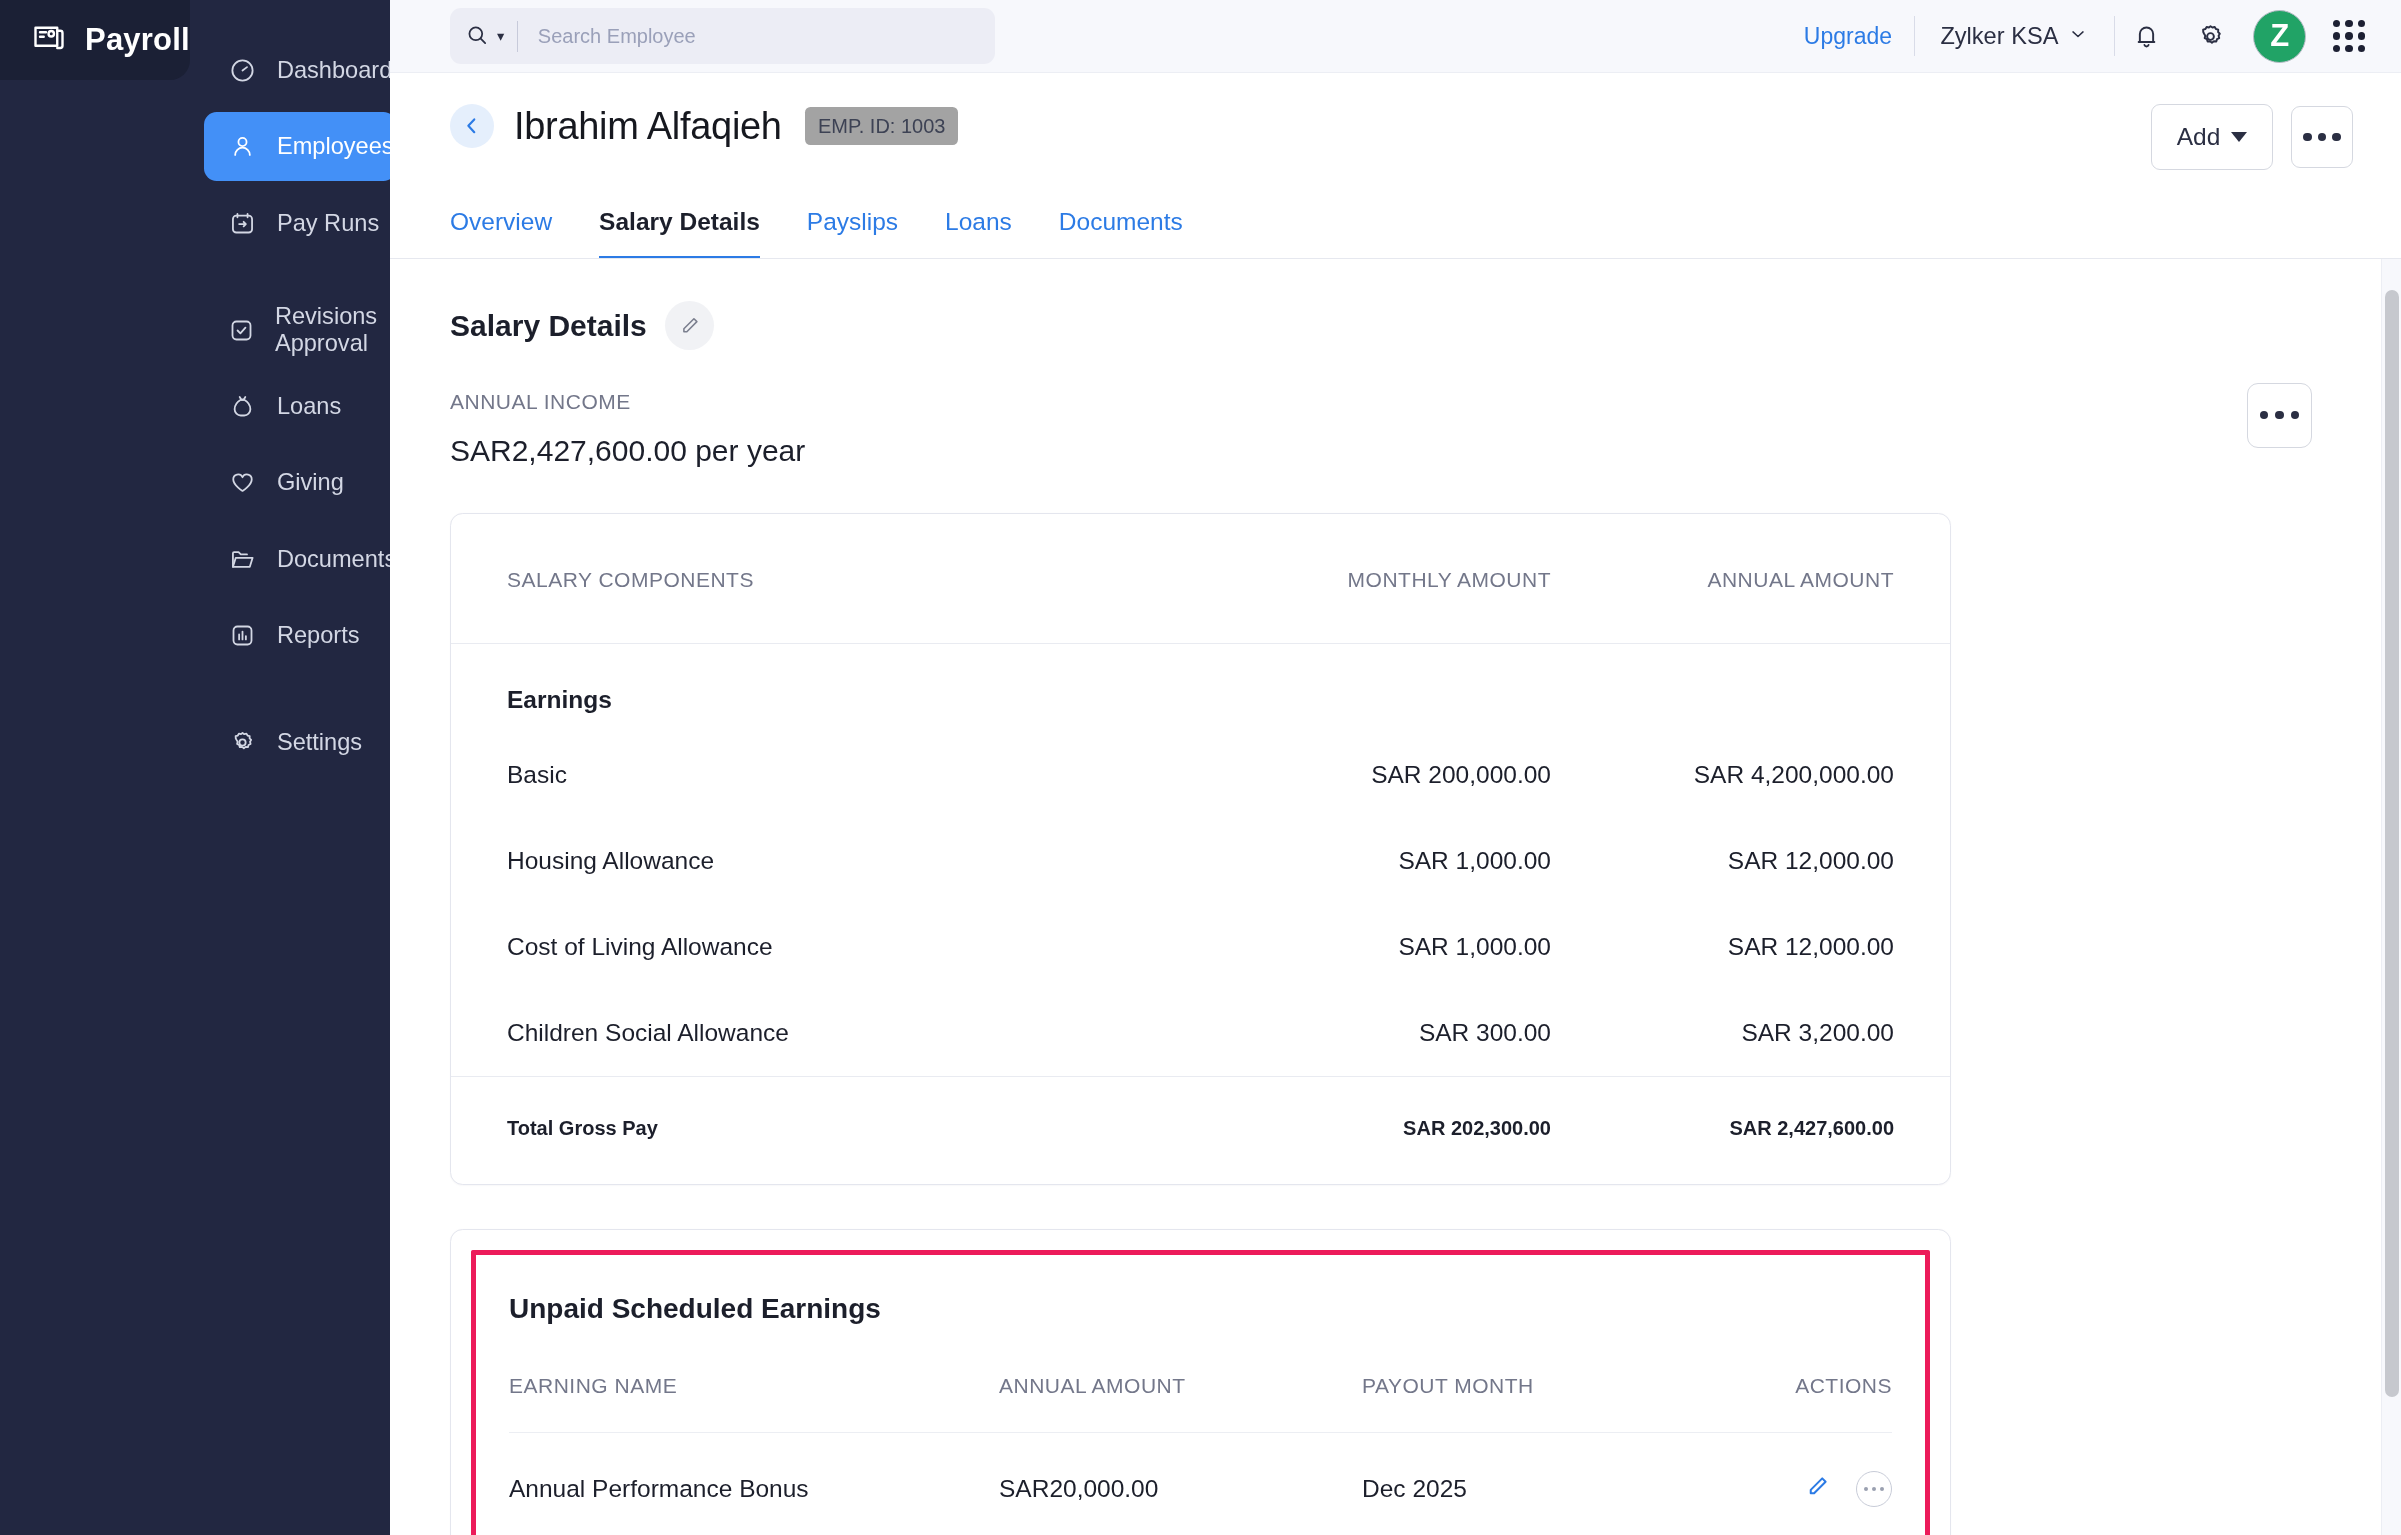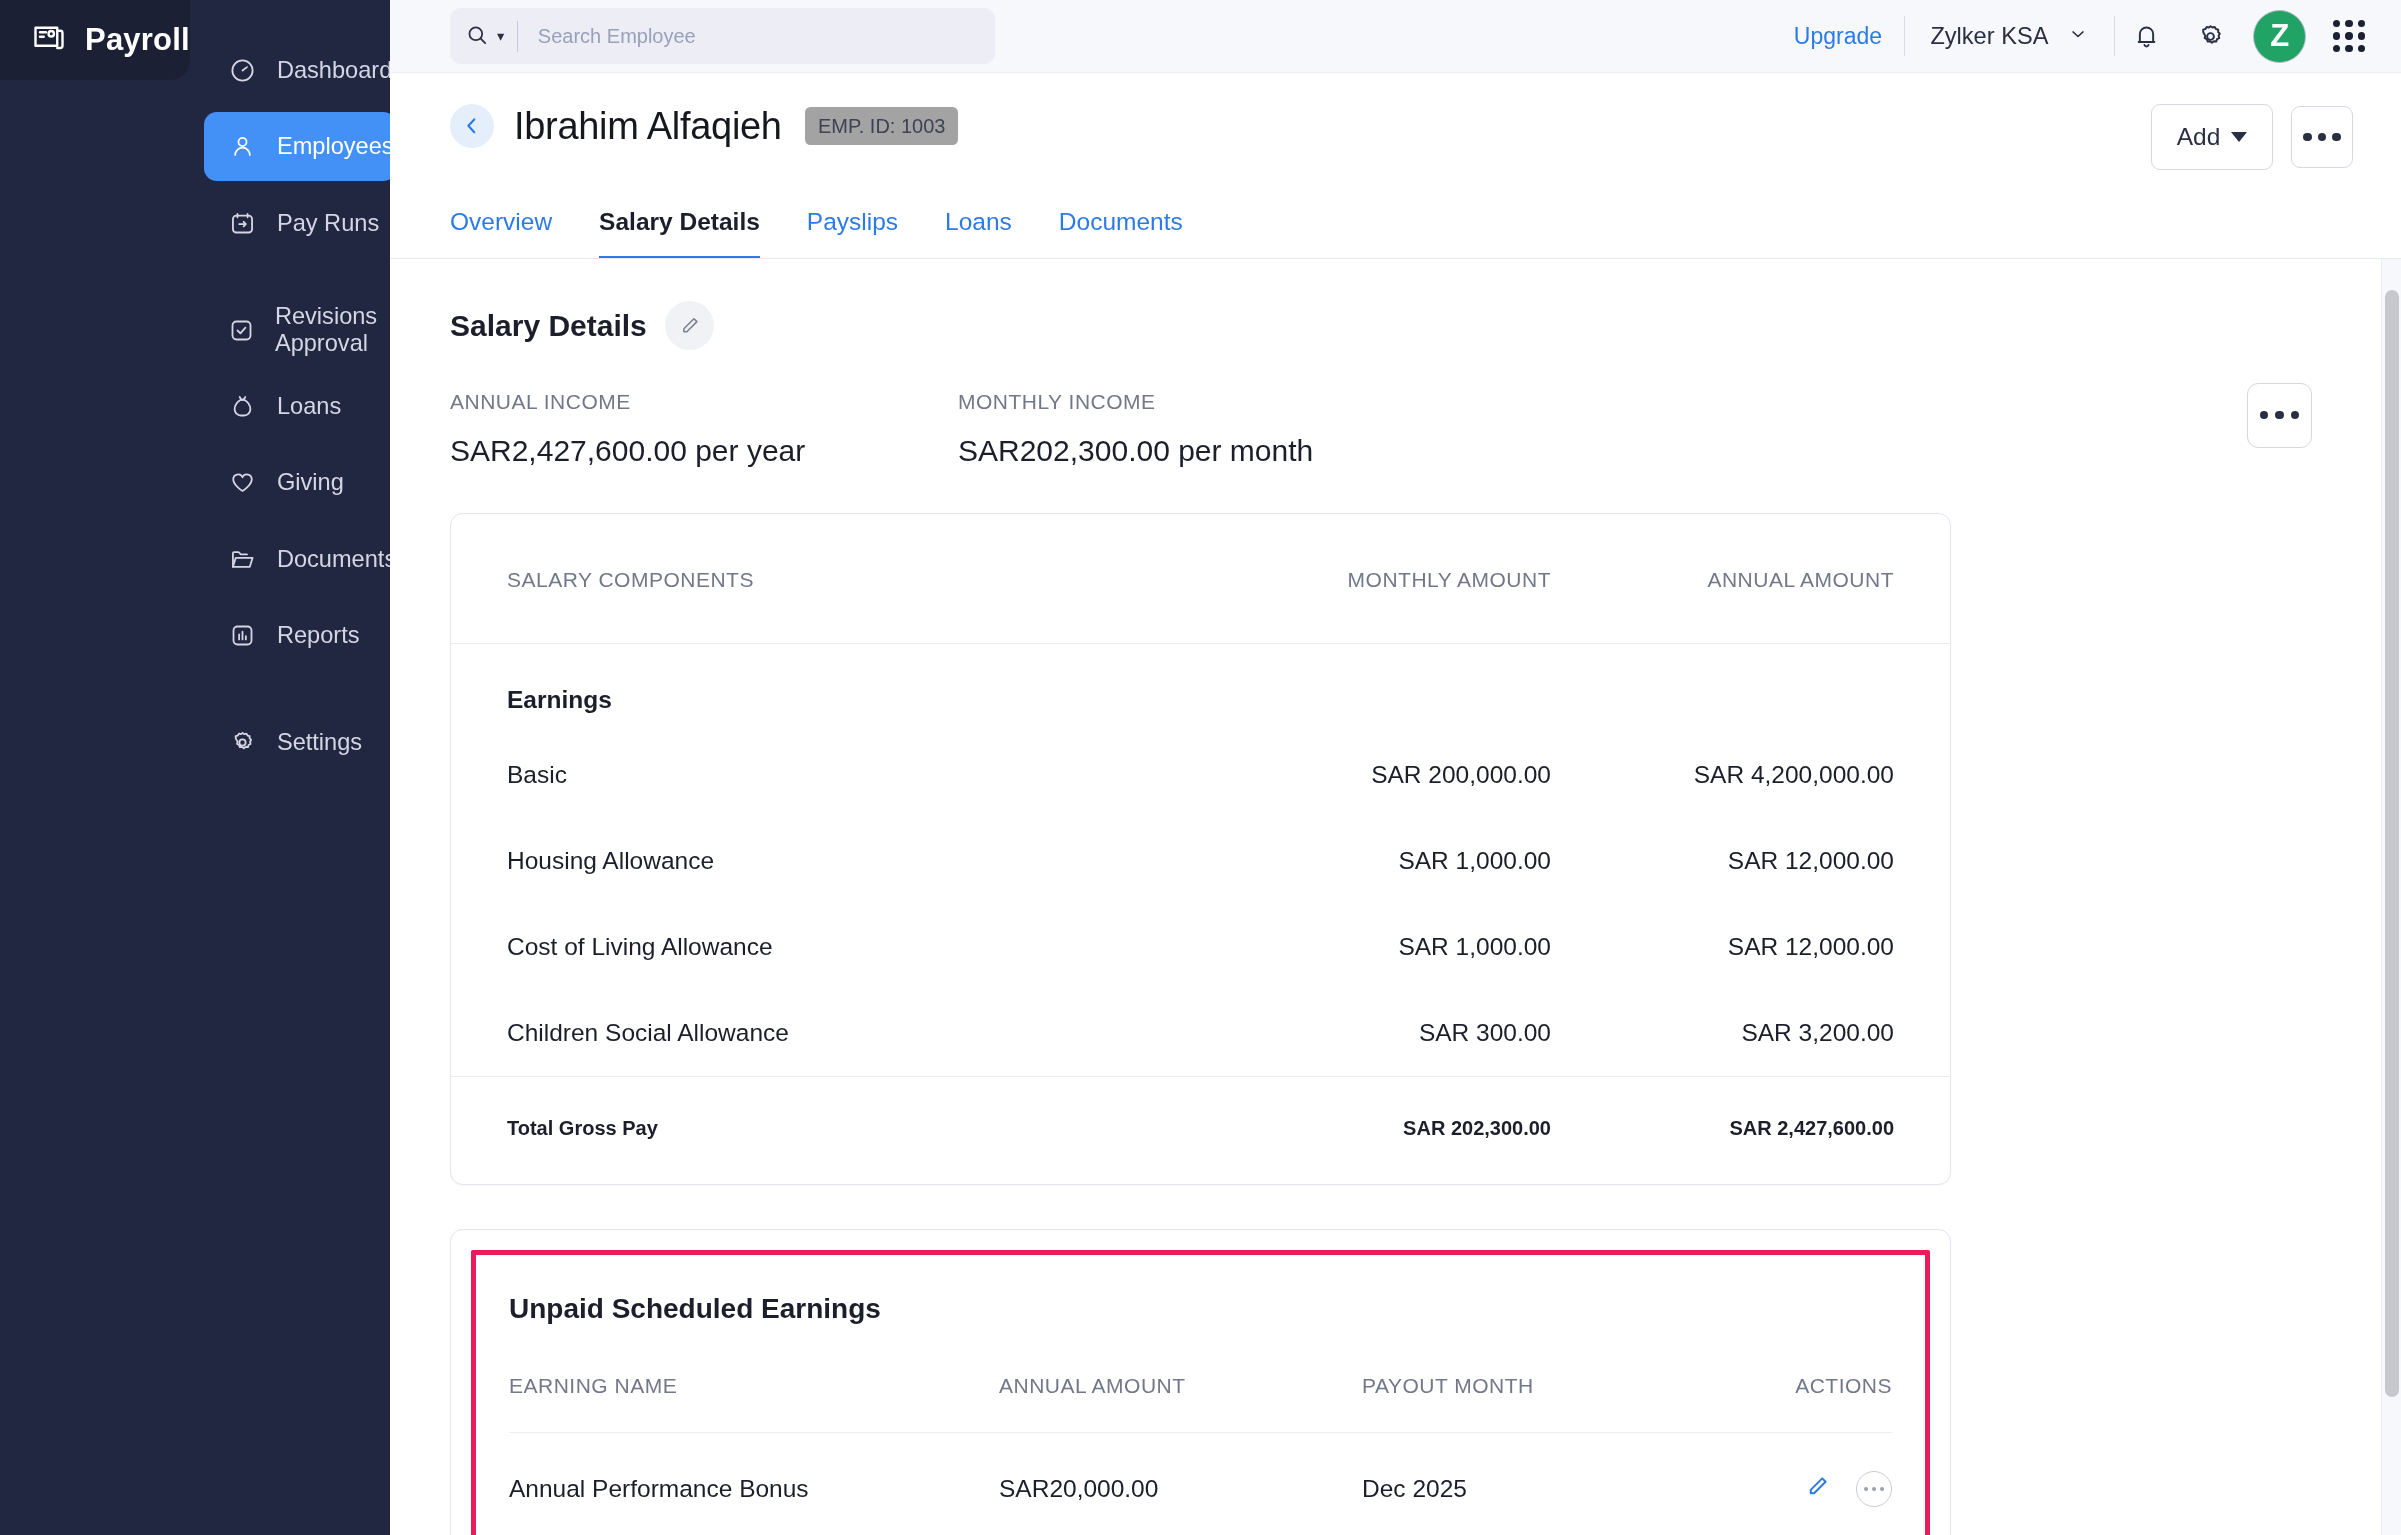--- a/index.html
+++ b/index.html
@@ -57,21 +57,21 @@
   .search-div { width: 0.9px; height: 31px; background: #c7cada; margin: 0 11px 0 3.6px; }
   .search-input {
     border: 0; outline: 0; background: transparent; flex: 1;
     font-family: "Liberation Sans", sans-serif; font-size: 20px; color: #2b2f43;
   }
   .search-input::placeholder { color: #9aa0b9; }
 
   .topbar-right { margin-left: auto; display: flex; align-items: center; gap: 0; }
   .upgrade { color: #2c7be5; font-size: 23px; cursor: pointer; padding: 0 22px; }
   .vdiv { width: 0.9px; height: 40px; background: #d9dce8; }
-  .org { display: flex; align-items: center; gap: 20px; font-size: 23.6px; color: #2b2f43; padding: 0 25.4px; cursor: pointer; }
+  .org { display: flex; align-items: center; gap: 10px; font-size: 23.6px; color: #2b2f43; padding: 0 25.4px; cursor: pointer; }
   .icon-btn { width: 53px; height: 53px; display: flex; align-items: center; justify-content: center; cursor: pointer; margin: 0 5.4px; }
   .avatar {
     width: 53px; height: 53px; border-radius: 50%; background: #21a366;
     color: #fff; font-size: 31px; font-weight: 700;
     display: flex; align-items: center; justify-content: center;
     border: 1.8px solid #b9bdc8; margin: 0 11px; cursor: pointer;
   }
   .grid-icon { display: grid; grid-template-columns: repeat(3, 7.3px); gap: 5.4px; }
   .grid-icon i { width: 7.3px; height: 7.3px; background: #1d2033; border-radius: 50%; display: block; }
 
@@ -396,24 +396,20 @@
             <svg width="23.6" height="23.6" viewBox="0 0 24 24" fill="none" stroke="#7b7f8e" stroke-width="1.6" stroke-linecap="round" stroke-linejoin="round">
                 <path d="M16.2 4.8l3 3L9 18H6v-3z"></path>
               </svg>
           </span>
         </div>
 
         <div class="income-row">
           <div class="income-block">
             <div class="income-label">ANNUAL INCOME</div>
             <div class="income-value">SAR2,427,600.00 per year</div>
-          </div>
-          <div class="income-block">
-            <div class="income-label">MONTHLY INCOME</div>
-            <div class="income-value">SAR202,300.00 per month</div>
           </div>
           <div class="income-more">
             <span class="dot"></span>
             <span class="dot"></span>
             <span class="dot"></span>
           </div>
         </div>
 
         <div class="card card-sal">
           <table class="sal">

